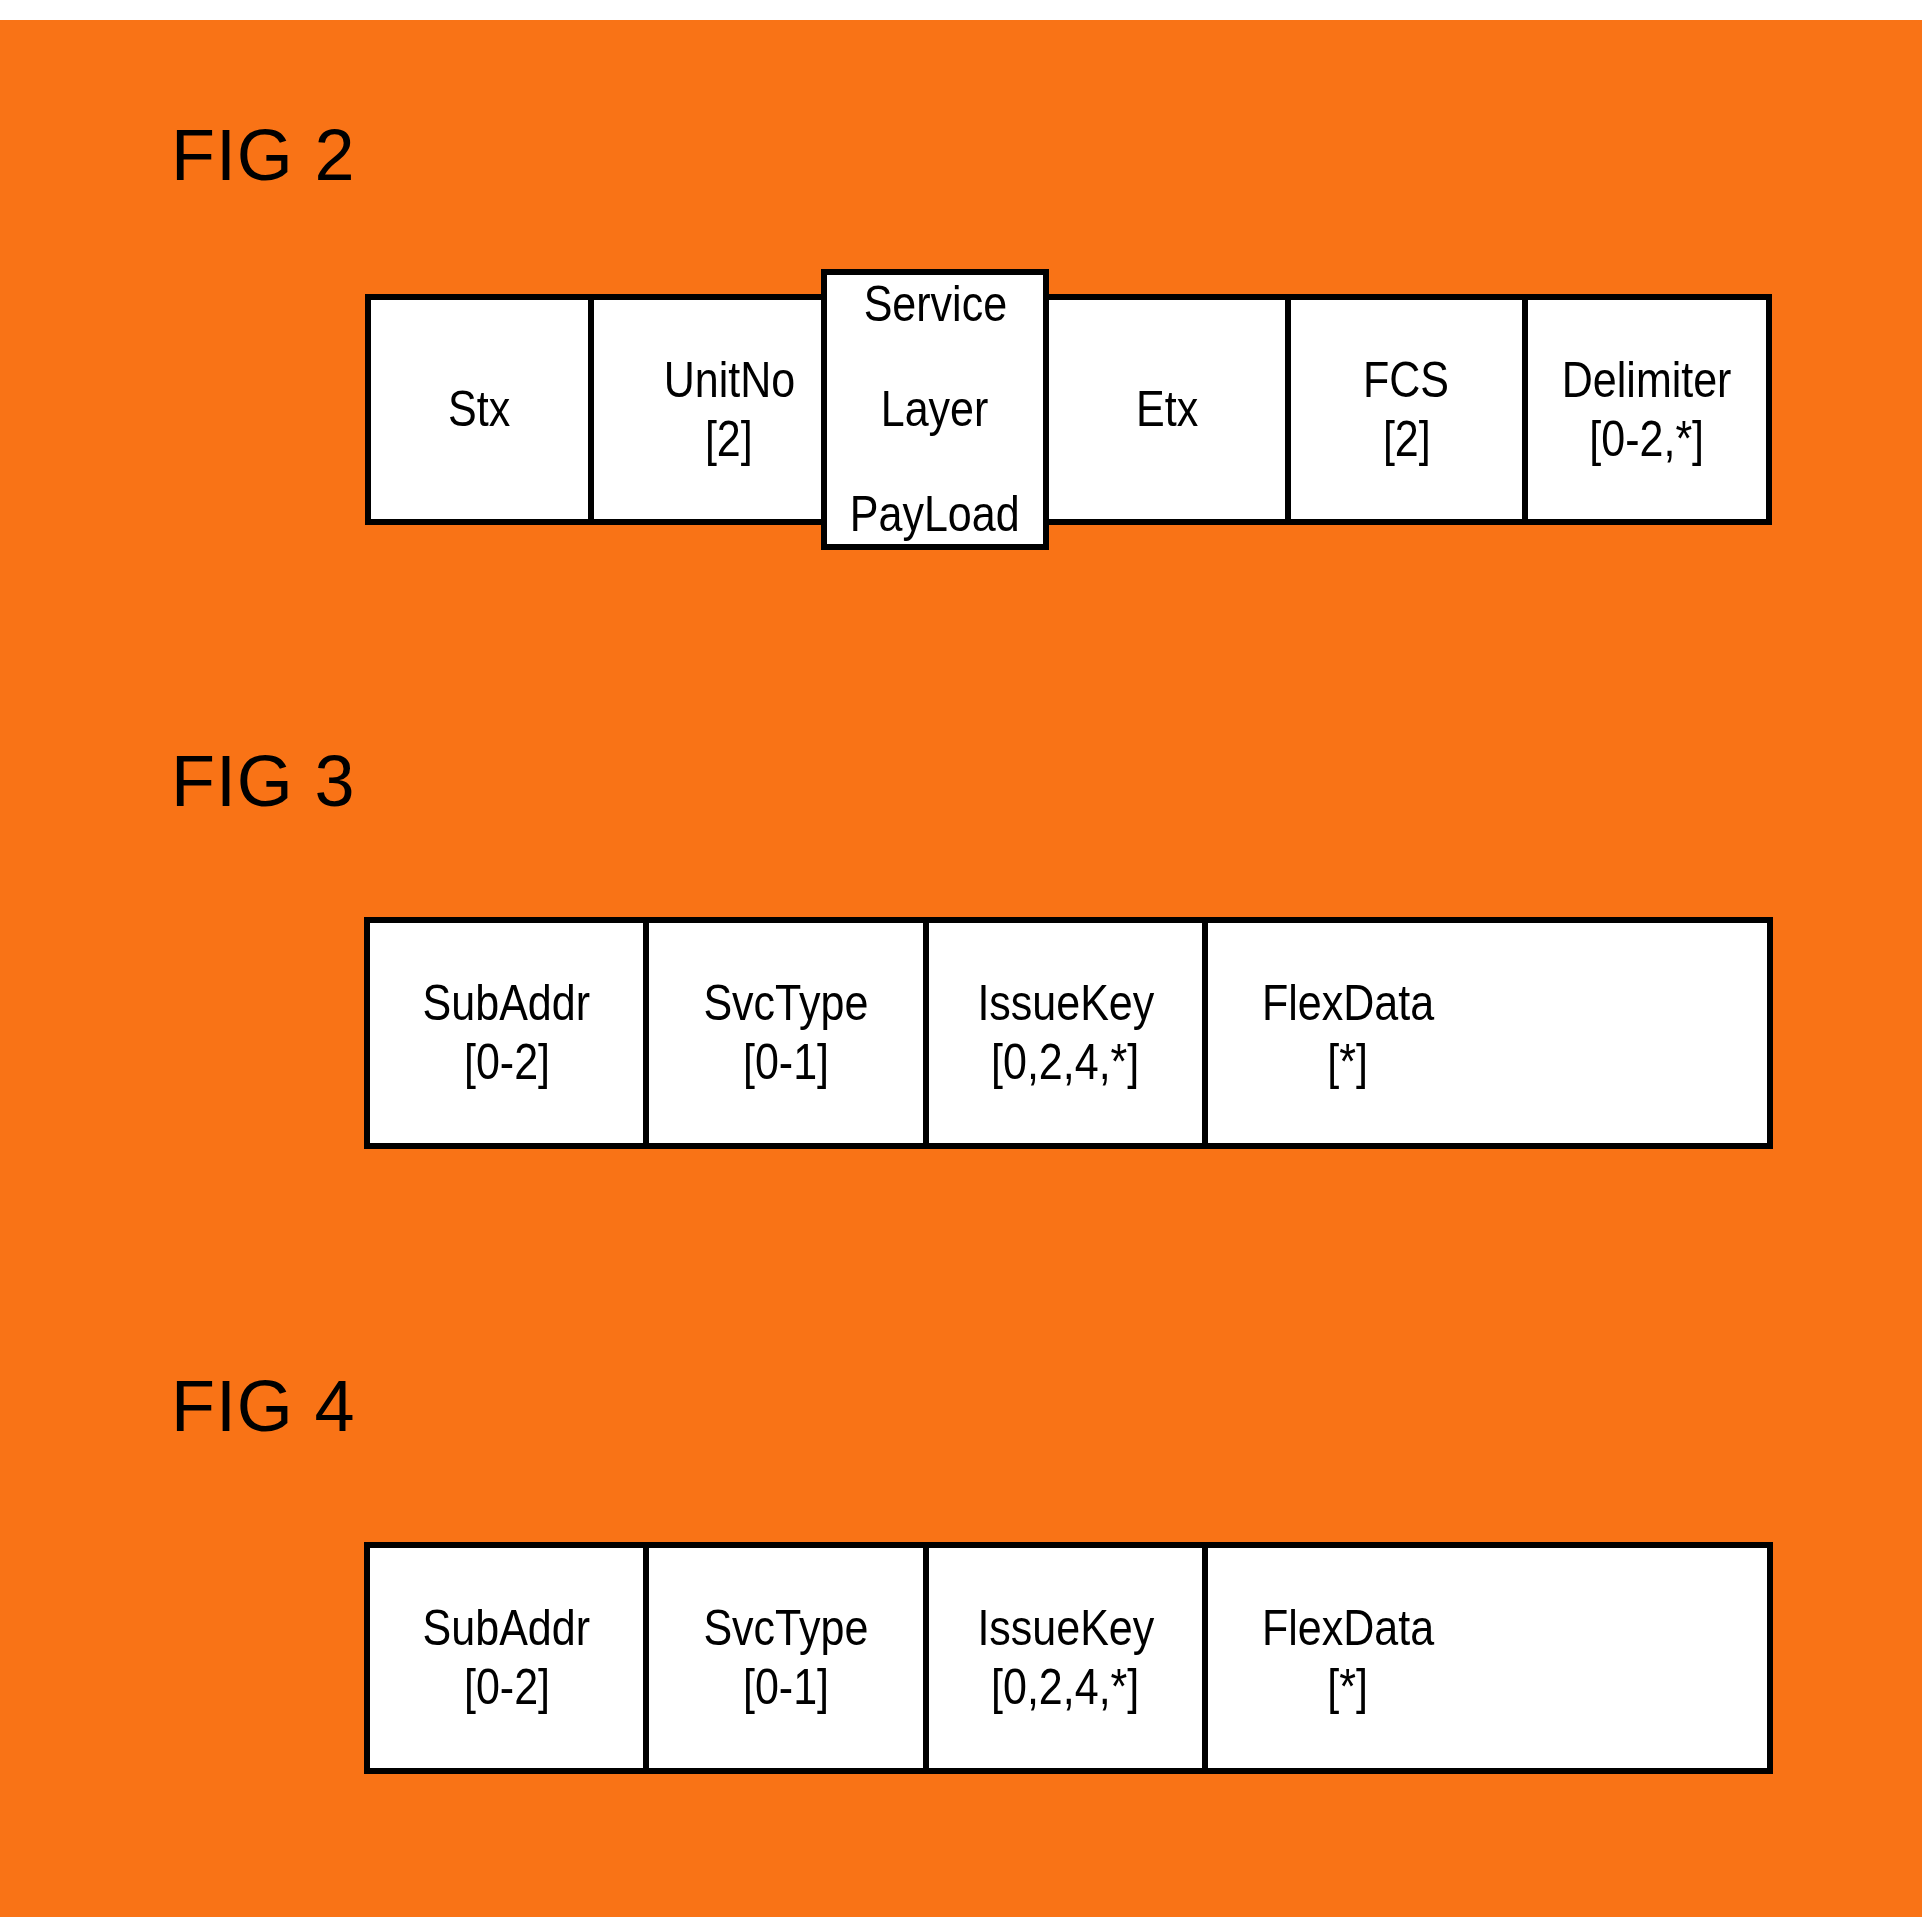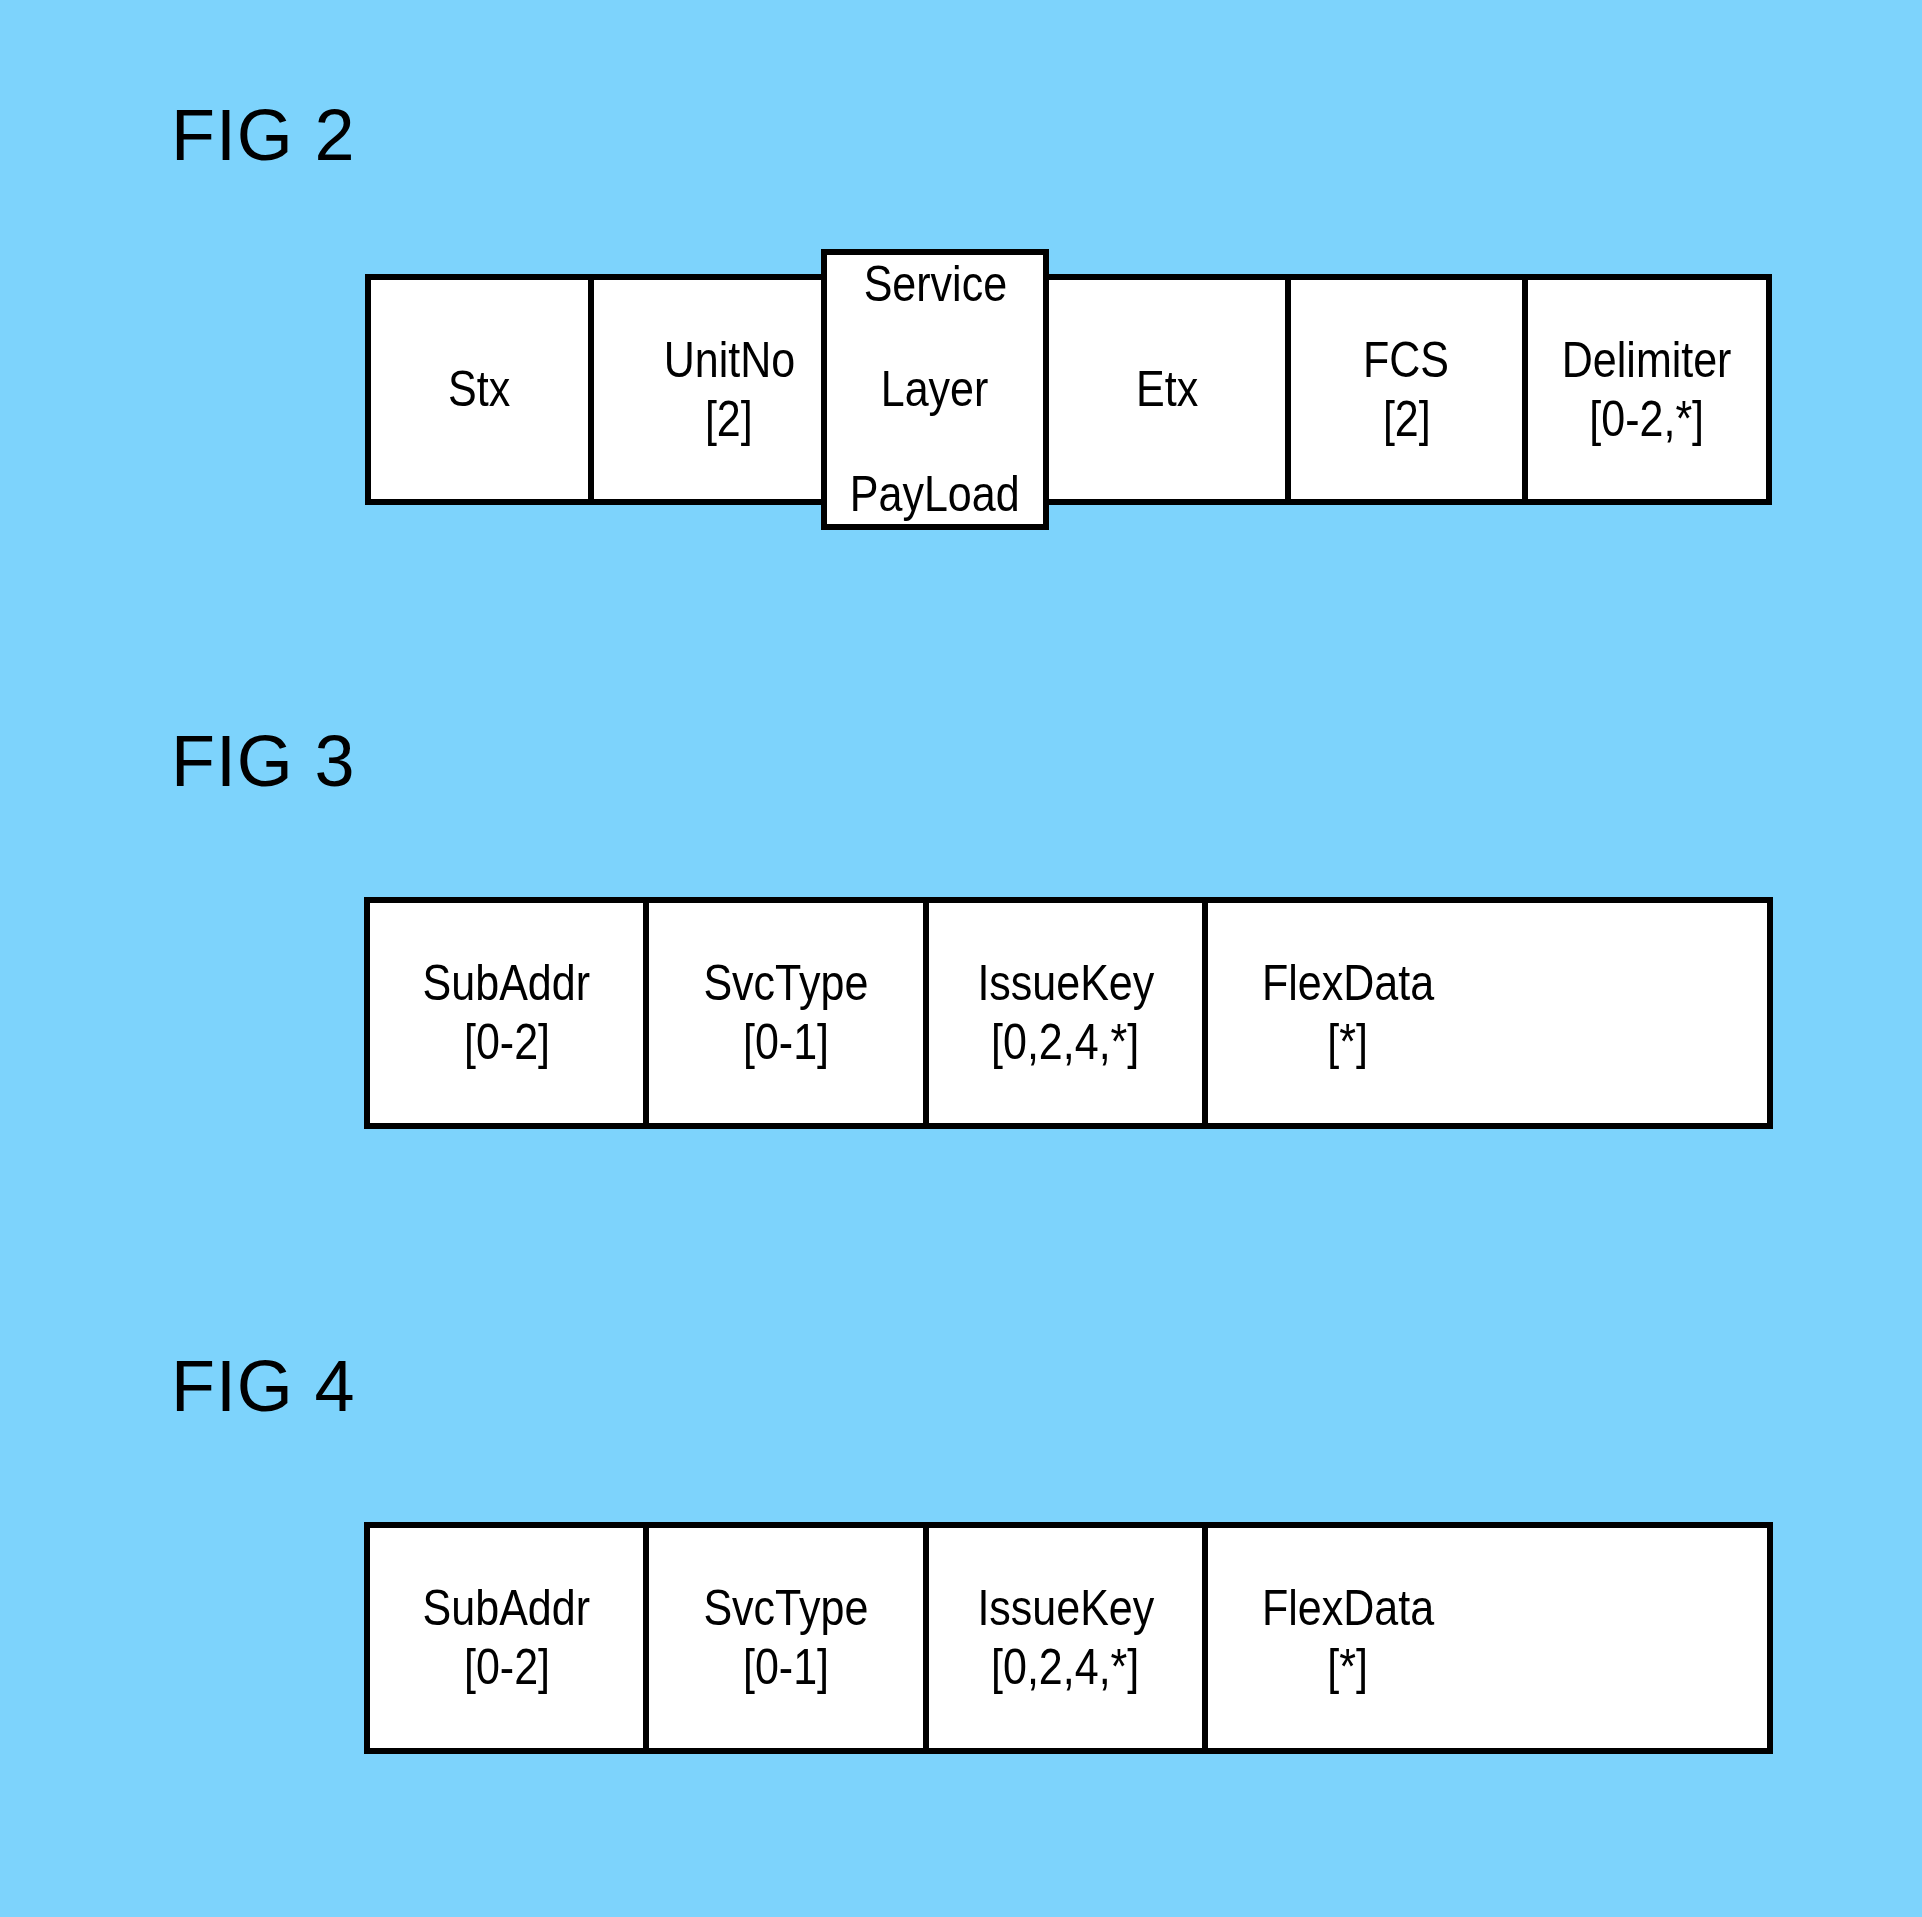--- a/index.html
+++ b/index.html
@@ -13,21 +13,22 @@
     height: 1917px;
     position: relative;
     font-family: "Liberation Sans", "DejaVu Sans", sans-serif;
     color: #000000;
     overflow: hidden;
   }
 
   .page {
     position: absolute;
     inset: 0;
-    background: #7dd3fc;
+    background: #f97316;
+    margin-top: 20px;
   }
 
   
   .figure {
     position: absolute;
     left: 0;
     width: 1923px;
   }
 
   .fig-title {

